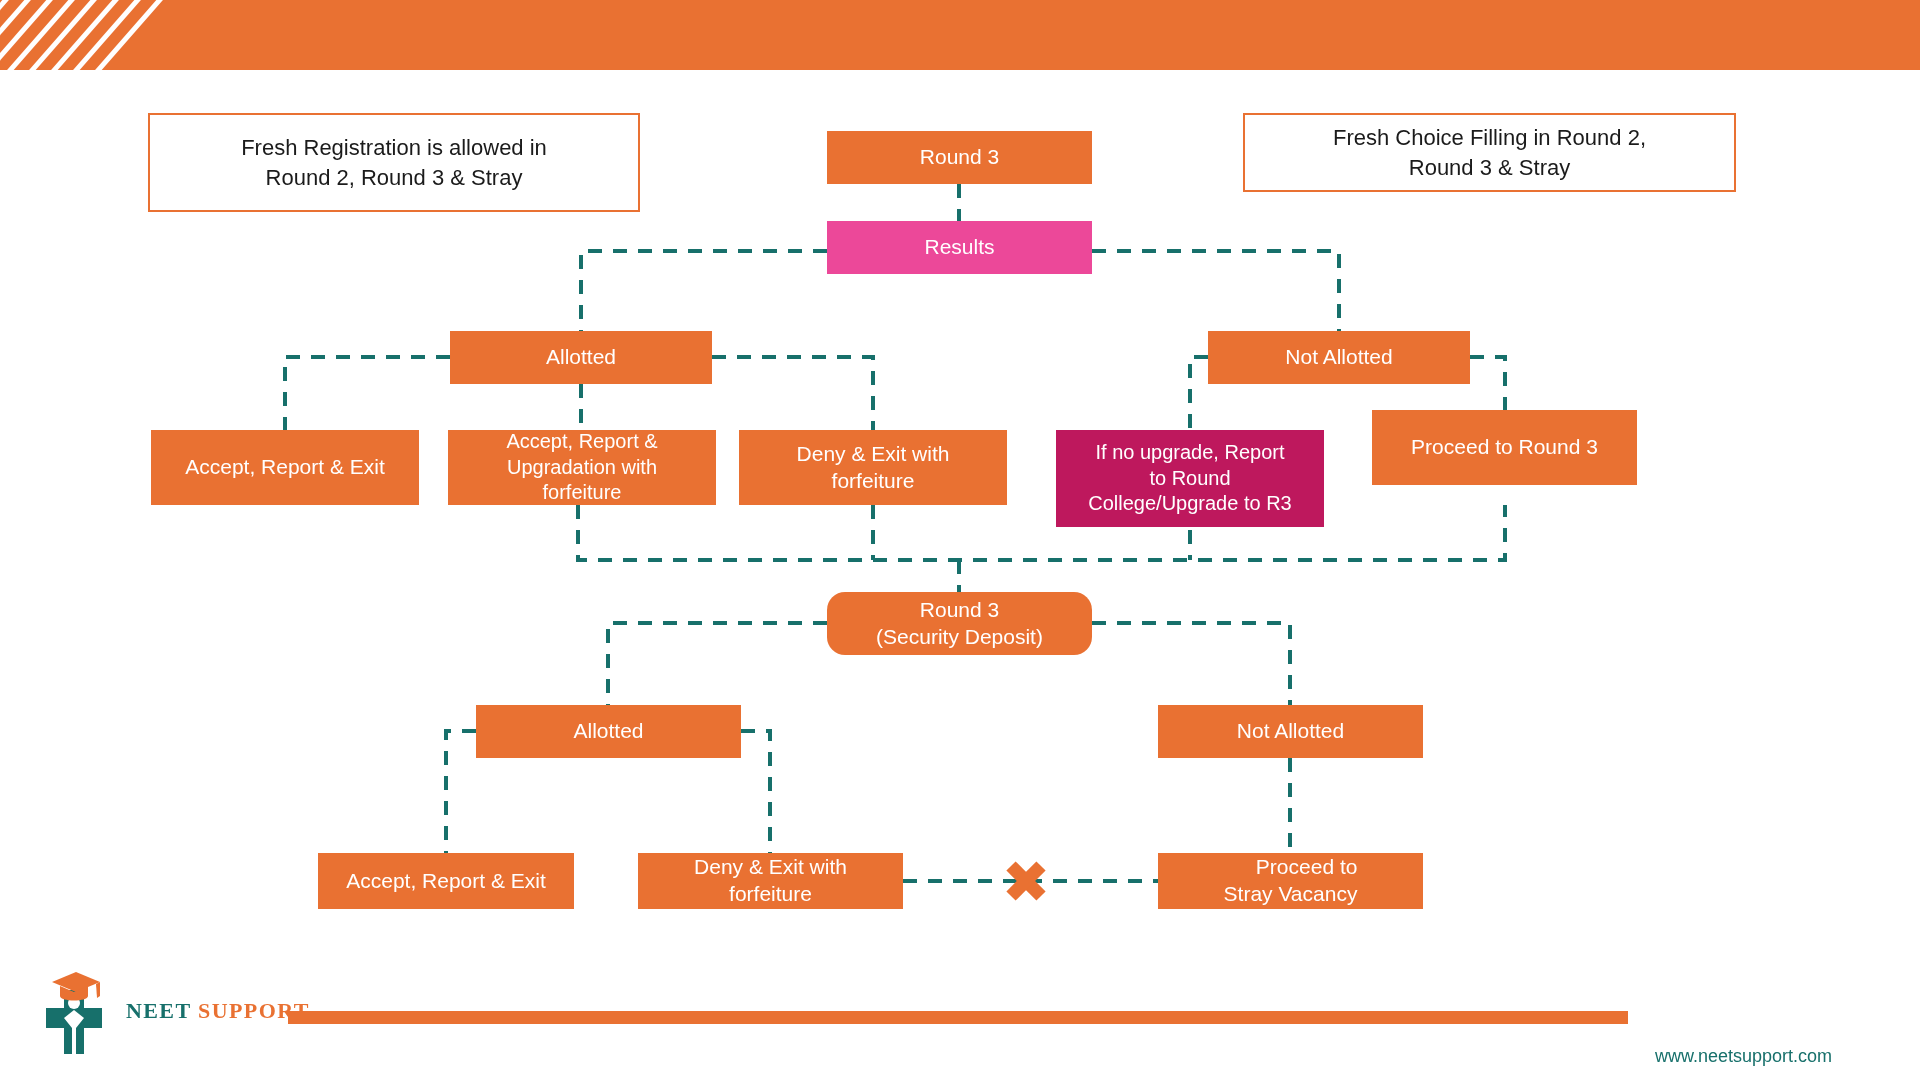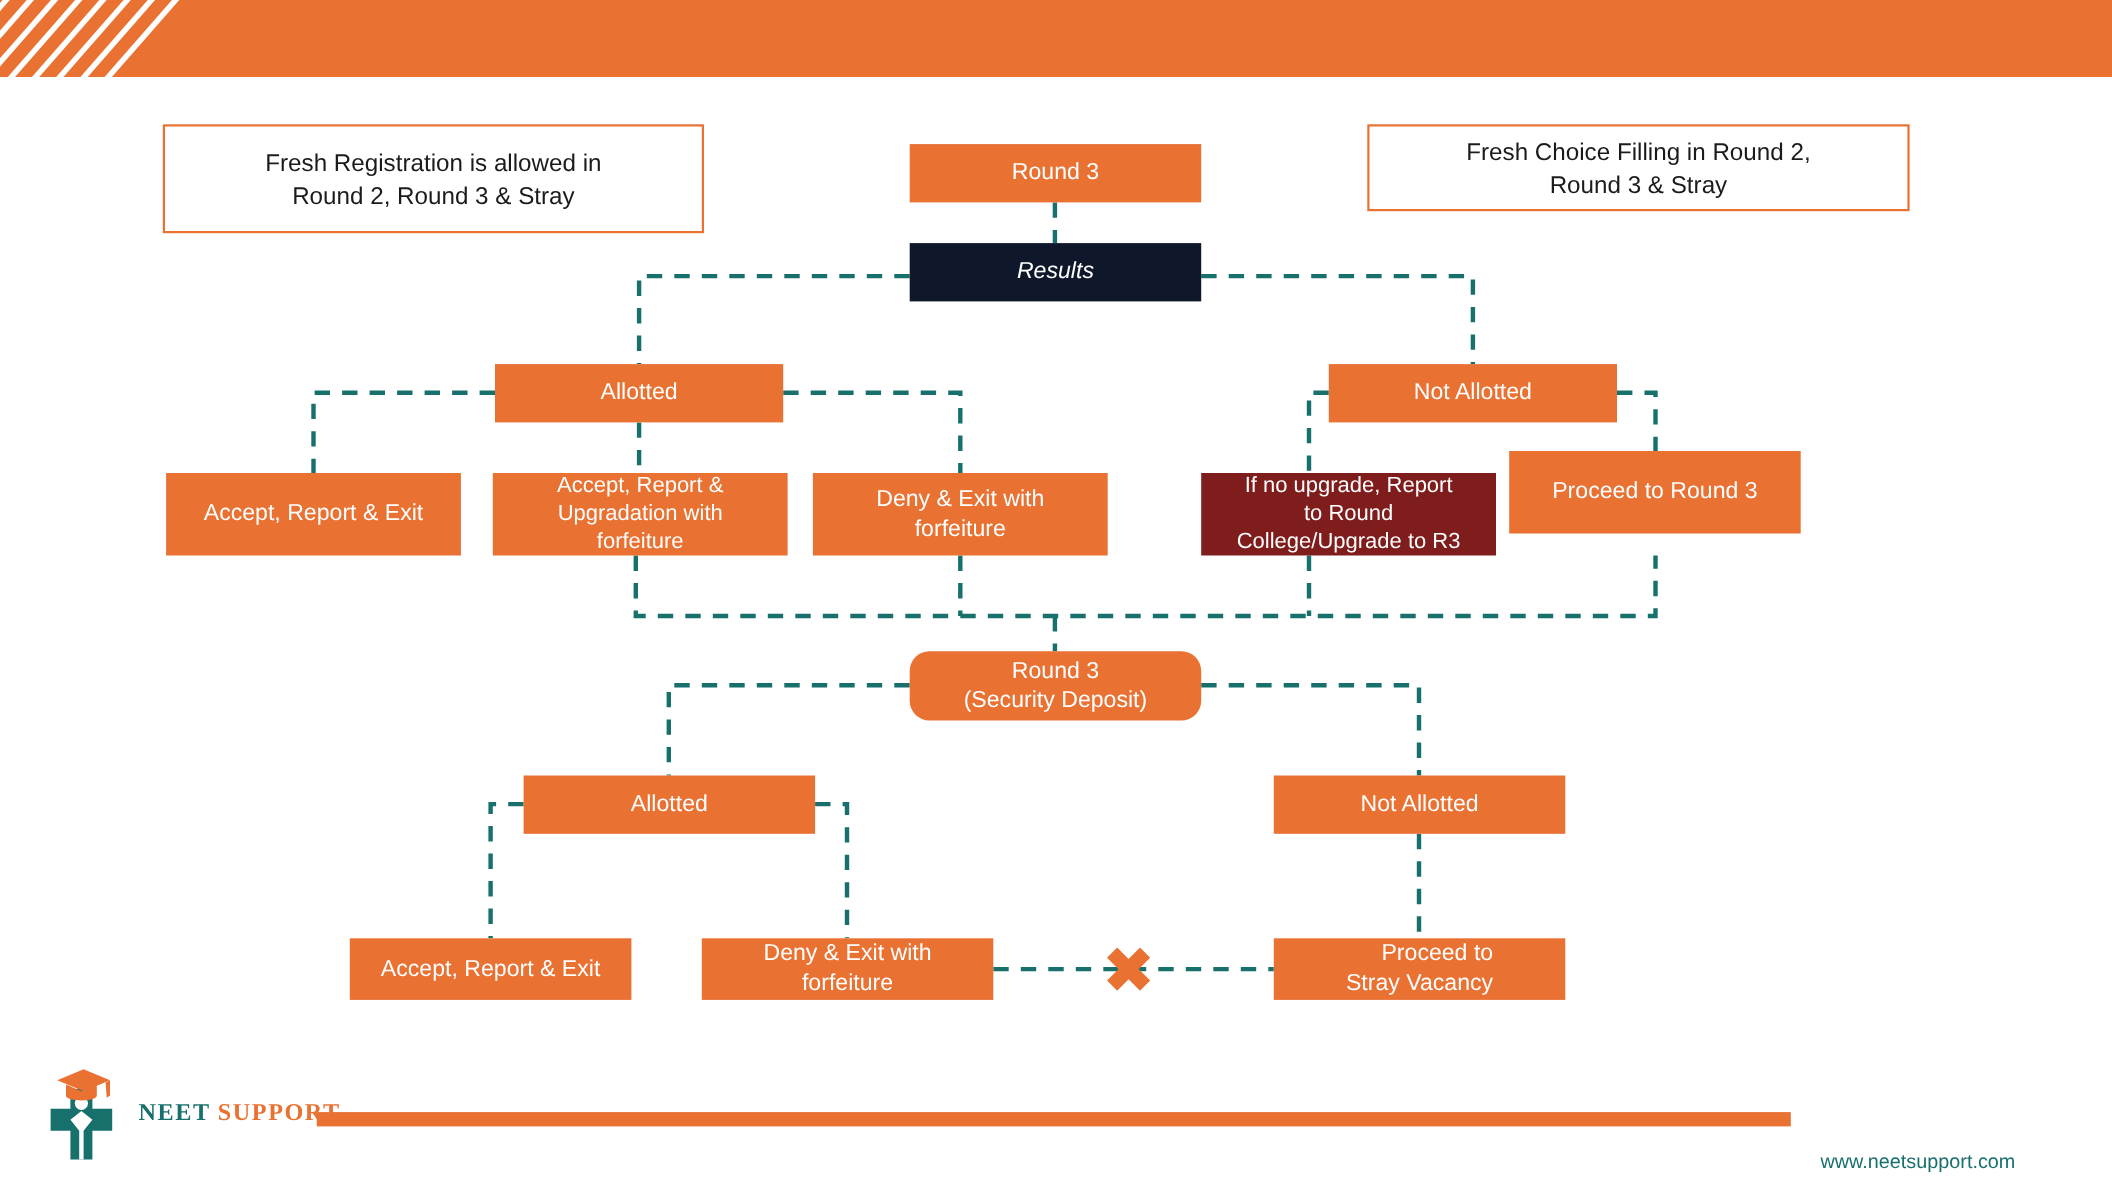--- a/index.html
+++ b/index.html
@@ -116,21 +116,21 @@
         </div>
       </div>
     </div>
 
   <div id="nodes-layer">
       <div class="node" style="left: 827px; top: 131px; width: 265px; height: 53px; background: rgb(233, 113, 50);">
         <div>
           <span class="ln">Round 3</span>
         </div>
       </div>
-      <div class="node" style="left: 827px; top: 221px; width: 265px; height: 53px; background: #0f172a; font-style: italic;">
+      <div class="node" style="left: 827px; top: 221px; width: 265px; height: 53px; background: #ec4899;">
         <div>
           <span class="ln">Results</span>
         </div>
       </div>
       <div class="node" style="left: 450px; top: 331px; width: 262px; height: 53px; background: rgb(233, 113, 50);">
         <div>
           <span class="ln">Allotted</span>
         </div>
       </div>
       <div class="node" style="left: 1208px; top: 331px; width: 262px; height: 53px; background: rgb(233, 113, 50);">
@@ -149,21 +149,21 @@
           <span class="ln">Upgradation with</span>
           <span class="ln">forfeiture</span>
         </div>
       </div>
       <div class="node" style="left: 739px; top: 430px; width: 268px; height: 75px; background: rgb(233, 113, 50);">
         <div>
           <span class="ln">Deny &amp; Exit with</span>
           <span class="ln">forfeiture</span>
         </div>
       </div>
-      <div class="node" style="left: 1056px; top: 430px; width: 268px; height: 75px; background: #7f1d1d; font-size: 20px; margin-left: 36px;">
+      <div class="node" style="left: 1056px; top: 430px; width: 268px; height: 97px; background: #be185d; font-size: 20px;">
         <div>
           <span class="ln">If no upgrade, Report</span>
           <span class="ln">to Round</span>
           <span class="ln">College/Upgrade to R3</span>
         </div>
       </div>
       <div class="node" style="left: 1372px; top: 410px; width: 265px; height: 75px; background: rgb(233, 113, 50);">
         <div>
           <span class="ln">Proceed to Round 3</span>
         </div>

